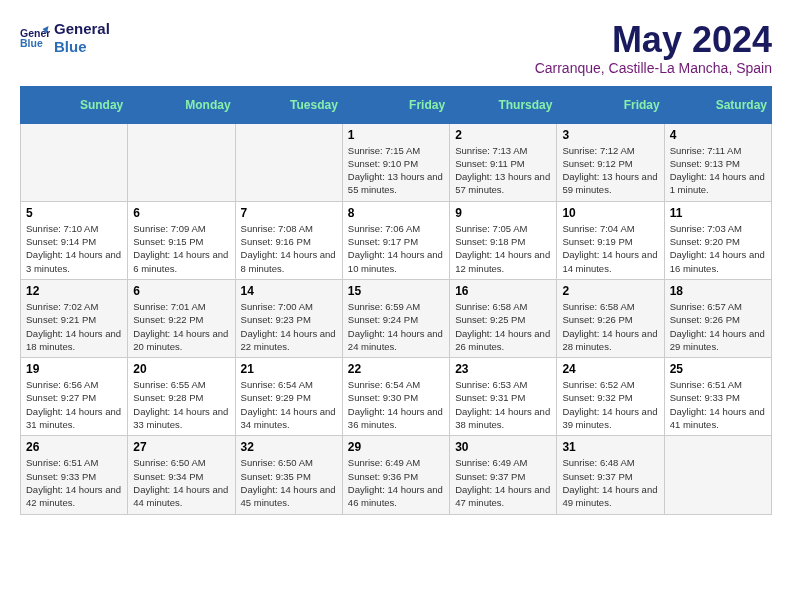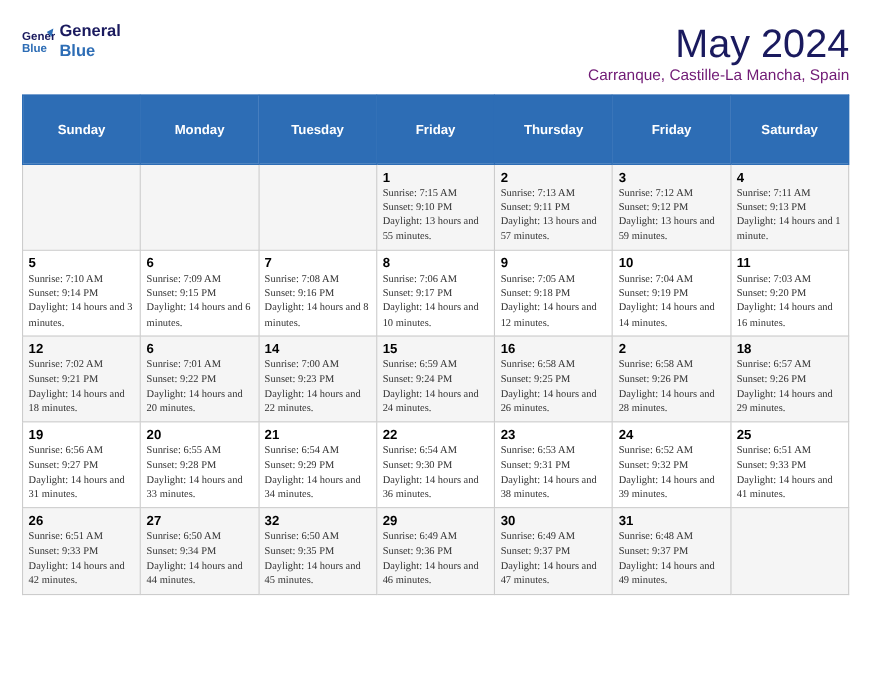--- a/index.html
+++ b/index.html
@@ -23,39 +23,39 @@
     .logo-icon {
       width: 30px;
       height: 30px;
       margin-right: 4px;
     }
     .title-area {
       text-align: right;
     }
     .month-title {
       font-size: 36px;
-      font-weight: normal;
+      font-weight: bold;
       color: #1a1a5e;
       line-height: 1.1;
     }
     .location-title {
       font-size: 14px;
       color: #701a75;
       font-weight: normal;
     }
     .calendar {
       width: 100%;
       border-collapse: collapse;
       font-size: 10.5px;
     }
     .calendar thead th {
       background-color: #2d6db5;
-      color: #ffffff;
-      padding: 24px 4px;
-      text-align: center;
+      color: #86efac;
+      padding: 11px 4px;
+      text-align: right;
       font-size: 12px;
       font-weight: bold;
       border: 1px solid #2d6db5;
     }
     .calendar tbody td {
       border: 1px solid #ccc;
       vertical-align: top;
       padding: 4px 5px;
       width: calc(100% / 7);
       min-height: 80px;
@@ -69,21 +69,20 @@
     .day-number {
       font-weight: bold;
       font-size: 12px;
       color: #000;
       margin-bottom: 2px;
     }
     .day-info {
       font-size: 9.5px;
       color: #333;
       line-height: 1.4;
-      font-family: Liberation Serif, serif;
     }
     .empty-cell {
       background-color: inherit;
     }
   </style>
 </head>
 <body>
 
 <div class="header-area">
   <div class="logo">

